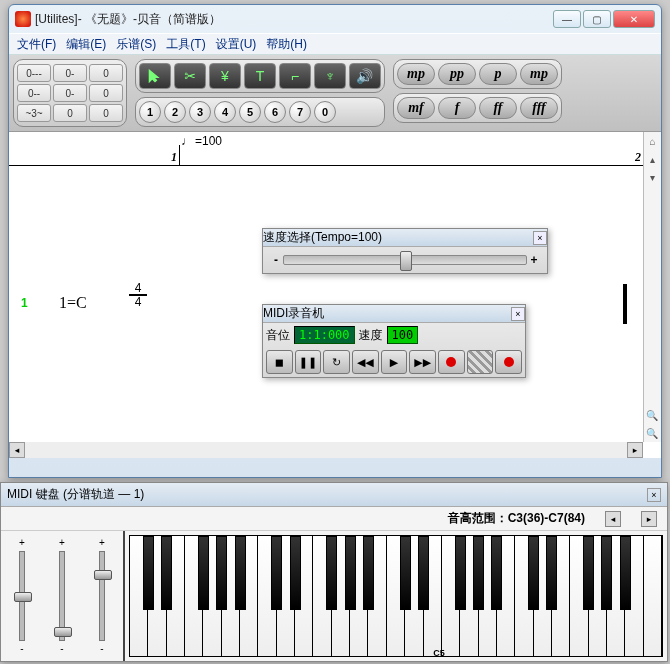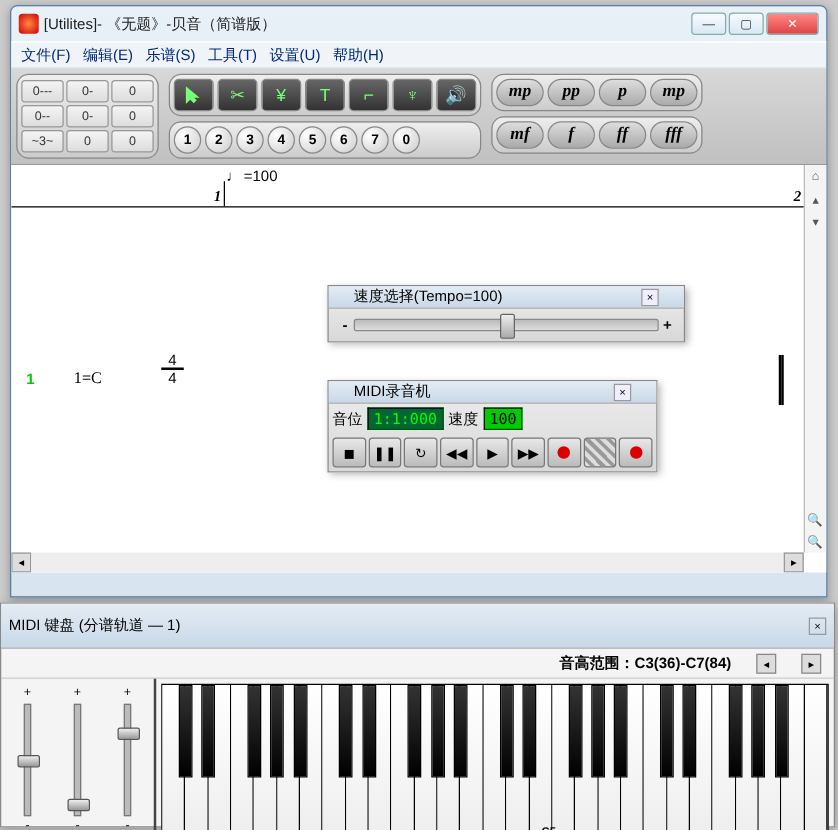--- a/index.html
+++ b/index.html
@@ -27,48 +27,48 @@
 .col2 { display: flex; flex-direction: column; gap: 4px; }
 .score-area { position: relative; background: #fff; height: 326px; overflow: hidden; }
 .ruler { height: 34px; border-bottom: 1px solid #000; position: relative; background: #fff; }
 .tempo-mark { position: absolute; left: 172px; top: 2px; font-size: 12px; }
 .tempo-mark::before { content: "♩"; margin-right: 2px; }
 .measure-1 { position: absolute; left: 162px; bottom: 0; font-style: italic; font-family: serif; font-weight: bold; }
 .measure-2 { position: absolute; right: 20px; bottom: 0; font-style: italic; font-family: serif; font-weight: bold; }
 .ruler .tick { position: absolute; left: 170px; bottom: 0; width: 1px; height: 20px; background: #000; }
 .staff { position: relative; height: 260px; }
 .staff .track-num { position: absolute; left: 12px; top: 130px; color: #0c0; font-weight: bold; }
-.staff .key { position: absolute; left: 50px; top: 128px; font-size: 13px; font-family: serif; }
+.staff .key { position: absolute; left: 50px; top: 128px; font-size: 16px; font-family: serif; }
 .staff .timesig { position: absolute; left: 120px; top: 116px; font-size: 20px; font-family: serif; text-align: center; line-height: 1; }
 .staff .timesig .bar { border-bottom: 2px solid #000; width: 18px; }
 .barline { position: absolute; right: 34px; top: 118px; width: 4px; height: 40px; border-left: 2px solid #000; border-right: 2px solid #000; }
 .right-vtools { position: absolute; right: 0; top: 0; bottom: 16px; width: 18px; background: #f4f4f4; border-left: 1px solid #bbb; display: flex; flex-direction: column; align-items: center; padding-top: 4px; gap: 4px; }
 .right-vtools .vt { width: 14px; height: 14px; font-size: 10px; color: #555; text-align: center; }
 .hscroll { position: absolute; left: 0; bottom: 0; right: 18px; height: 16px; display: flex; }
 .hscroll .arrow { width: 16px; background: #ddd; border: 1px solid #999; text-align: center; font-size: 9px; line-height: 14px; }
 .hscroll .track { flex: 1; background: #eee; }
 
 .float-win { position: absolute; background: linear-gradient(#eee,#d8d8d8); border: 1px solid #888; box-shadow: 2px 2px 6px rgba(0,0,0,.3); }
-.float-title { height: 18px; background: linear-gradient(#e4ecf4,#c8d8e8); border-bottom: 1px solid #aaa; display: flex; align-items: center; padding: 0 20px; font-size: 11px; justify-content: flex-end; }
+.float-title { height: 18px; background: linear-gradient(#e4ecf4,#c8d8e8); border-bottom: 1px solid #aaa; display: flex; align-items: center; padding: 0 0; font-size: 11px; justify-content: flex-end; }
 .float-title .x { margin-left: auto; width: 14px; height: 14px; border: 1px solid #999; background: #eef; font-size: 9px; text-align: center; line-height: 12px; }
 .tempo-win { left: 262px; top: 228px; width: 286px; }
 .tempo-body { padding: 6px; display: flex; align-items: center; }
 .tempo-body .minus, .tempo-body .plus { width: 14px; font-weight: bold; text-align: center; }
 .slider-track { flex: 1; height: 10px; background: linear-gradient(#bbb,#ddd); border: 1px solid #888; position: relative; border-radius: 2px; }
 .slider-thumb { position: absolute; left: 48%; top: -5px; width: 12px; height: 20px; background: linear-gradient(#eee,#aaa); border: 1px solid #666; border-radius: 2px; }
 .rec-win { left: 262px; top: 304px; width: 264px; }
 .rec-row1 { display: flex; align-items: center; padding: 3px; gap: 4px; font-size: 11px; }
 .lcd { background: #0c0; color: #000; padding: 1px 4px; font-family: monospace; border: 1px inset #050; }
 .lcd.dark { background: #063; color: #0f0; }
 .rec-row2 { display: flex; padding: 3px; gap: 2px; }
 .tbtn { width: 28px; height: 24px; background: linear-gradient(#e8e8e8,#bbb); border: 1px solid #777; border-radius: 3px; display: flex; align-items: center; justify-content: center; font-size: 11px; }
 .rec-dot { width: 10px; height: 10px; background: #d00; border-radius: 50%; }
 
 .kbd-win { left: 0; top: 482px; width: 668px; height: 180px; border-radius: 0; border: 1px solid #888; background: #f4f4f4; }
-.kbd-title { height: 36px; background: linear-gradient(#e4ecf4,#c8d8e8); display: flex; align-items: center; padding: 0 6px; border-bottom: 1px solid #aaa; }
+.kbd-title { height: 24px; background: linear-gradient(#e4ecf4,#c8d8e8); display: flex; align-items: center; padding: 0 6px; border-bottom: 1px solid #aaa; }
 .kbd-title .x { margin-left: auto; width: 14px; height: 14px; border: 1px solid #999; font-size: 9px; text-align: center; line-height: 12px; }
 .kbd-header { height: 24px; display: flex; align-items: center; padding: 0 10px; gap: 16px; border-bottom: 1px solid #ccc; }
 .kbd-header .labels { display: flex; gap: 20px; }
 .kbd-header .range { margin-left: auto; font-weight: bold; text-align: center; }
 .kbd-header .navbtn { width: 16px; height: 16px; border: 1px solid #888; background: #ddd; text-align: center; font-size: 9px; line-height: 14px; margin-left: 4px; }
 .kbd-body { display: flex; height: 130px; }
 .sliders { display: flex; padding: 6px 4px; gap: 6px; border-right: 2px solid #444; }
 .vslider { display: flex; flex-direction: column; align-items: center; width: 34px; }
 .vslider .pm { font-size: 10px; height: 12px; }
 .vslider .track { flex: 1; width: 6px; background: #bbb; border: 1px solid #777; position: relative; margin: 2px 0; }

